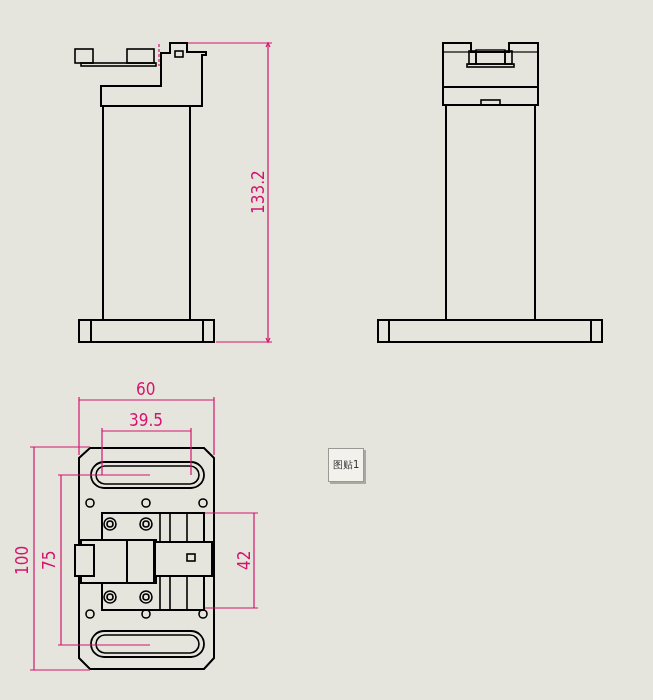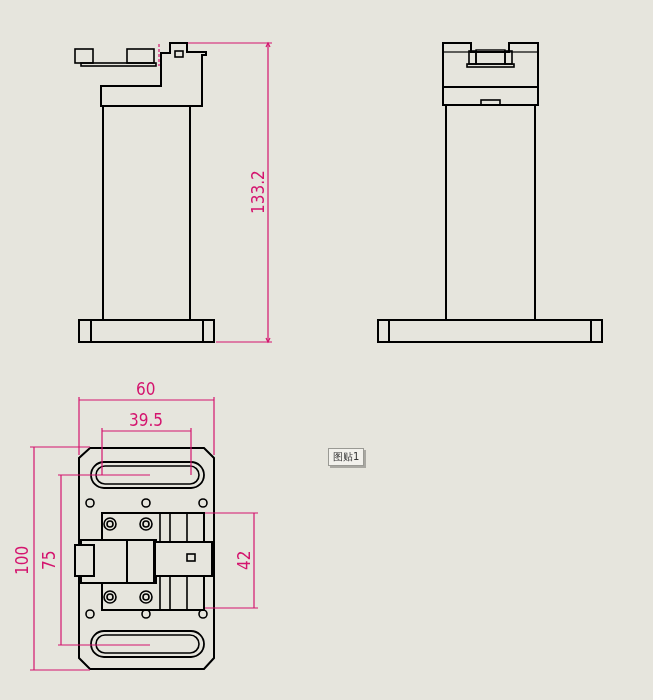--- a/index.html
+++ b/index.html
@@ -1,19 +1,19 @@
 <!DOCTYPE html>
 <html><head>
 <meta charset="utf-8">
 <style>
   html,body{margin:0;padding:0;}
   body{width:653px;height:700px;background:#e6e5dd;position:relative;overflow:hidden;font-family:"Liberation Sans",sans-serif;}
   svg.drawing{position:absolute;left:0;top:0;}
   .dimtext{font-family:"DejaVu Sans Condensed","DejaVu Sans",sans-serif;fill:#d4146e;font-size:17px;}
-  .label-note{position:absolute;left:328px;top:448px;height:16px;padding:0 4px;background:#f2f1ec;border:1px solid #9a9a94;box-shadow:2px 2px 0 #a9a8a2;font-size:10px;line-height:16px;color:#333;font-family:"DejaVu Sans",sans-serif;}
+  .label-note{position:absolute;left:328px;top:448px;height:16px;padding:8px 4px;background:#f2f1ec;border:1px solid #9a9a94;box-shadow:2px 2px 0 #a9a8a2;font-size:10px;line-height:16px;color:#333;font-family:"DejaVu Sans",sans-serif;}
 </style>
 </head>
 <body>
 
 <svg class="drawing" width="653" height="700" viewBox="0 0 653 700">
 
   <g fill="none" stroke="#000" stroke-width="2">
 
     <rect x="75" y="49" width="18" height="14" stroke-width="1.6"></rect>
     <rect x="127" y="49" width="27" height="14" stroke-width="1.6"></rect>

